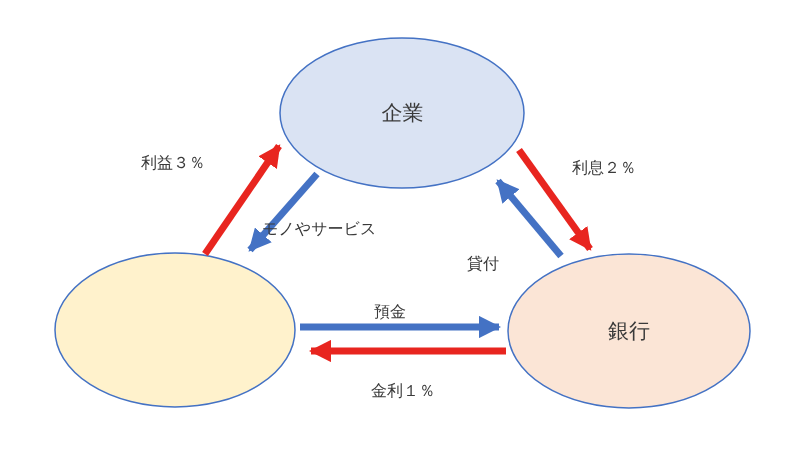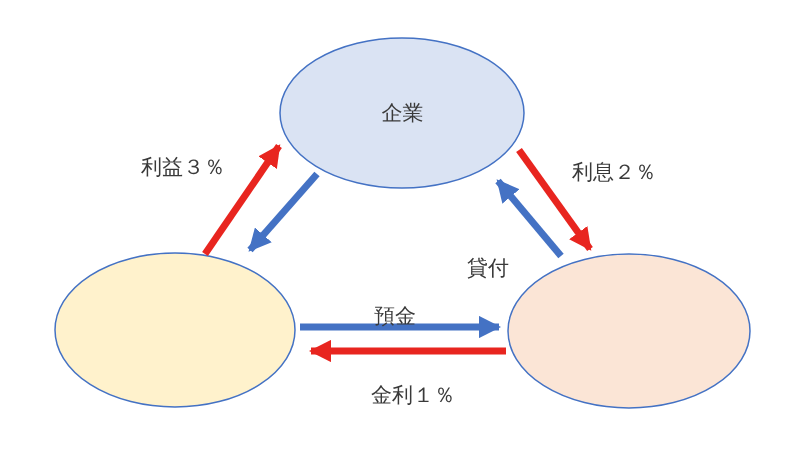--- a/index.html
+++ b/index.html
@@ -27,21 +27,21 @@
     justify-content: center;
     text-align: right;
     font-size: 21px;
     color: #3a3a3a;
     white-space: pre-line;
     line-height: 1.5;
     pointer-events: none;
   }
   .edge-label {
     position: absolute;
-    font-size: 21px;
+    font-size: 16px;
     color: #3a3a3a;
     white-space: nowrap;
     pointer-events: none;
   }
 </style>
 </head>
 <body>
 
 <div class="canvas">
 
@@ -70,23 +70,25 @@
     <line x1="519" y1="150" x2="590" y2="249" stroke-width="7" marker-end="url(#arrow-red)" stroke="#e8251f"></line>
     <line x1="561" y1="256" x2="498" y2="181" stroke-width="7" marker-end="url(#arrow-blue)" stroke="#4472c4"></line>
 
     <line x1="300" y1="327" x2="499" y2="327" stroke-width="7" marker-end="url(#arrow-blue)" stroke="#4472c4"></line>
     <line x1="506" y1="351" x2="311" y2="351" stroke-width="7" marker-end="url(#arrow-red)" stroke="#e8251f"></line>
   </svg>
 
   <div class="node-label" style="left:280px; top:38px; width:245px; height:150px;">企業</div>
 
 
+  <div class="node-label" style="left:508px; top:253px; width:242px; height:155px;">銀行</div>
 
   <div class="edge-label" style="left:141px; top:153px;">利益３％</div>
 
+  <div class="edge-label" style="left:262px; top:219px;">モノやサービス</div>
 
   <div class="edge-label" style="left:572px; top:158px;">利息２％</div>
 
   <div class="edge-label" style="left:467px; top:234px;margin-top:20px;">貸付</div>
 
   <div class="edge-label" style="left:374px; top:302px;">預金</div>
 
   <div class="edge-label" style="left:371px; top:381px;">金利１％</div>
 
 </div>

